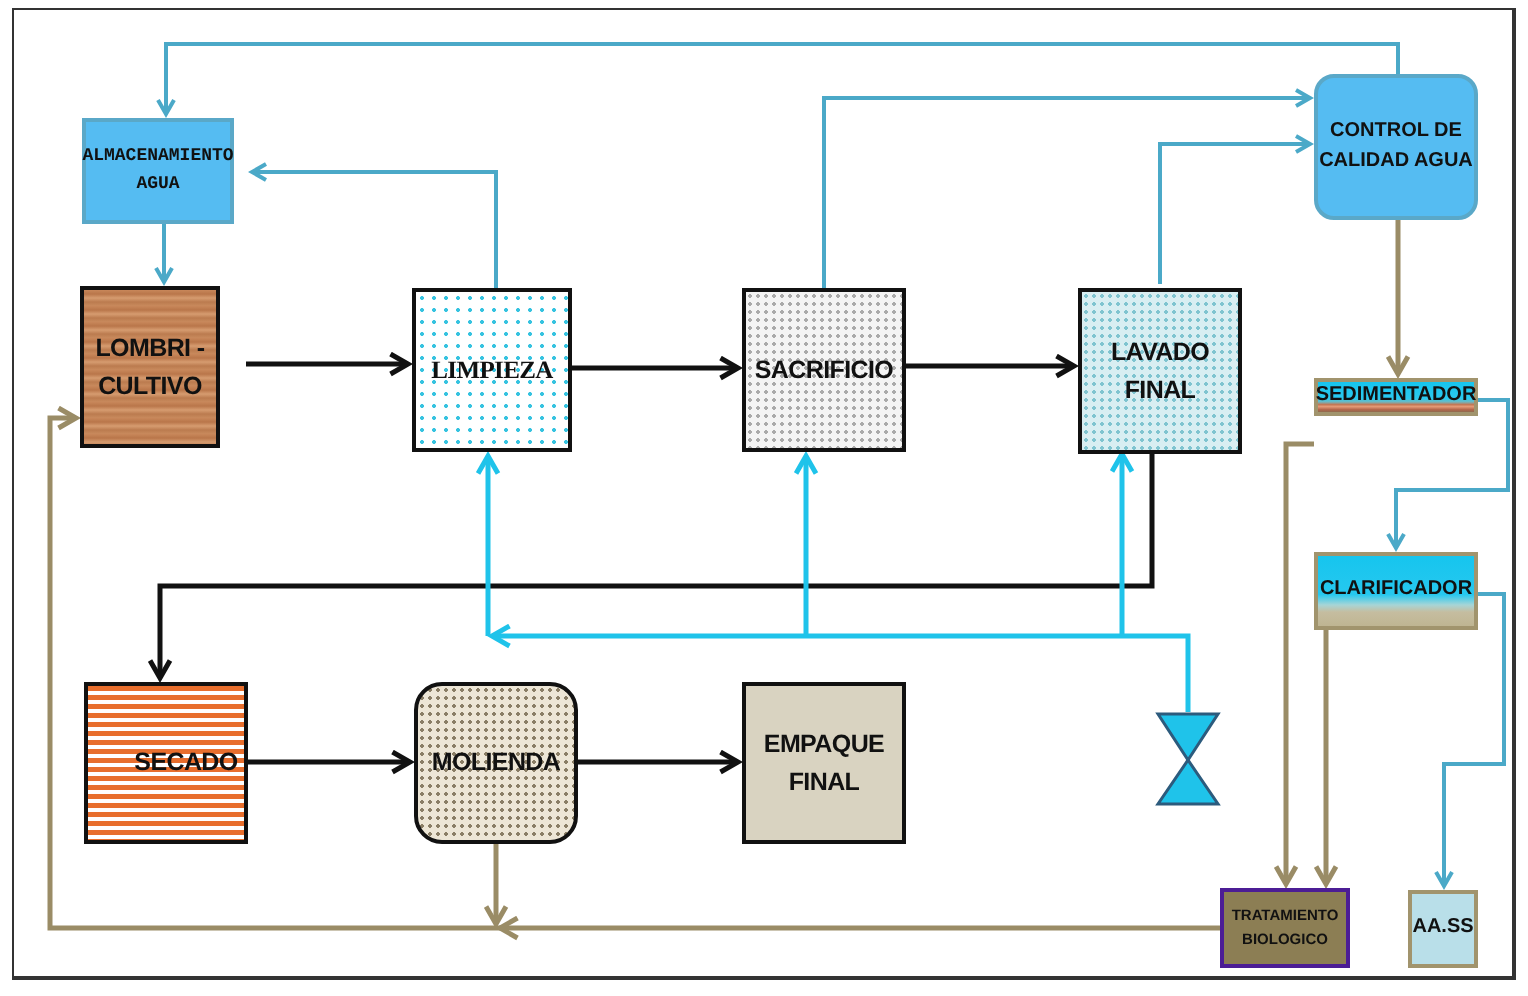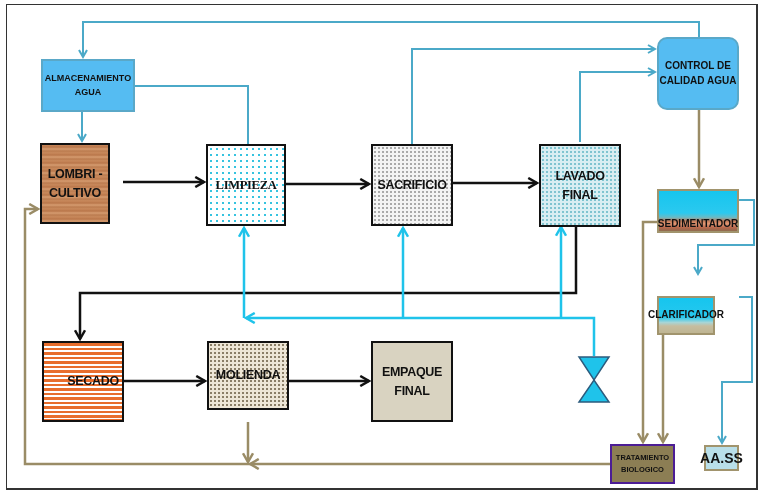--- a/index.html
+++ b/index.html
@@ -37,51 +37,50 @@
     background-color: #d8eef2;
     background-image: radial-gradient(#7fc4d0 0.8px, transparent 1px);
     background-size: 4px 4px;
   }
   #box-secado {
     left: 42px; top: 341px; width: 82px; height: 81px;
     background: repeating-linear-gradient(180deg, #e86e2d 0px, #e86e2d 2.5px, #ffffff 2.5px, #ffffff 4.5px);
     padding-left: 20px;
   }
   #box-molienda {
-    left: 207px; top: 341px; width: 82px; height: 69px;
+    left: 207px; top: 341px; width: 82px; height: 81px;
     background-color: #ede6d6;
     background-image: radial-gradient(#8a7e66 0.8px, transparent 1px);
     background-size: 4px 4px;
+    border-radius: 14px;
   }
   #box-empaque {
     left: 371px; top: 341px; width: 82px; height: 81px;
     background: #d9d3c1;
     text-align: center;
   }
-  #box-almacenamiento { left: 41px; top: 59px; width: 94px; height: 53px; }
+  #box-almacenamiento { left: 41px; top: 59px; width: 76px; height: 53px; font-family: Liberation Mono, monospace; }
   #box-control { left: 657px; top: 37px; width: 82px; height: 73px; border-radius: 10px; }
   #box-sedimentador {
-    left: 657px; top: 189px; width: 82px; height: 44px;
+    left: 657px; top: 189px; width: 82px; height: 19px;
     border: 2px solid #a1946d; font-size: 10px;
     background: linear-gradient(180deg, #16c5ee 0%, #2bc9ef 55%, #6bb9c4 66%, #c27856 75%, #e59a76 82%, #b4654a 92%, #8e6b4f 100%);
-    align-items: flex-end;
   }
   #box-clarificador {
-    left: 657px; top: 276px; width: 58px; height: 39px;
+    left: 657px; top: 276px; width: 82px; height: 39px;
     border: 2px solid #a1946d; font-size: 10px;
     background: linear-gradient(180deg, #16c5ee 0%, #26c8ef 55%, #a7d5d6 70%, #c5bda0 80%, #bfb592 100%);
-    margin-top: 20px;
   }
   #box-tratamiento {
     left: 610px; top: 444px; width: 65px; height: 40px;
     background: #8c7e54; border: 2px solid #4c1d95; font-size: 7.5px; color: #111; line-height: 1.6;
   }
   #box-aass {
-    left: 704px; top: 445px; width: 35px; height: 26px;
-    background: #b9dfe9; border: 2px solid #a1946d; font-size: 14px;
+    left: 704px; top: 445px; width: 35px; height: 39px;
+    background: #b9dfe9; border: 2px solid #a1946d; font-size: 10px;
   }
   .lbl { display: block; }
 </style>
 </head>
 <body>
 
 <div id="frame"></div>
 
 <svg id="diagram" viewBox="0 0 764 498">
   <defs>

